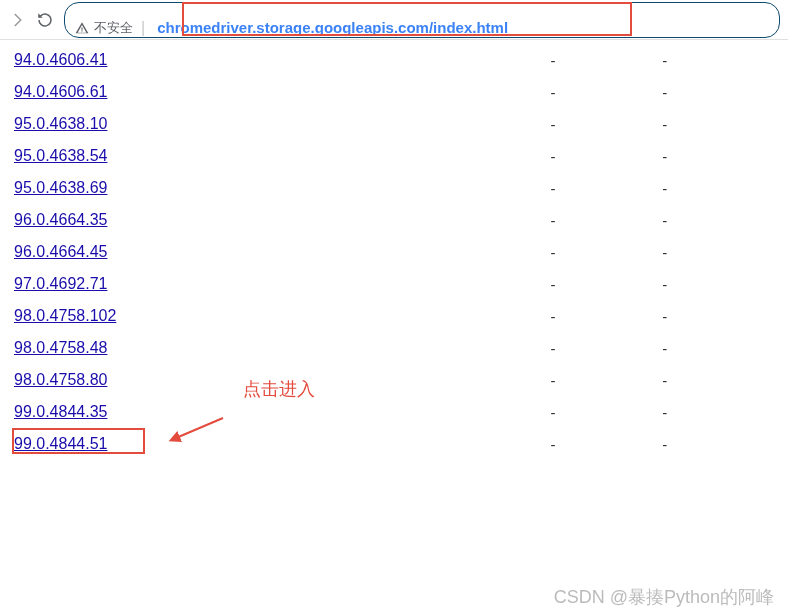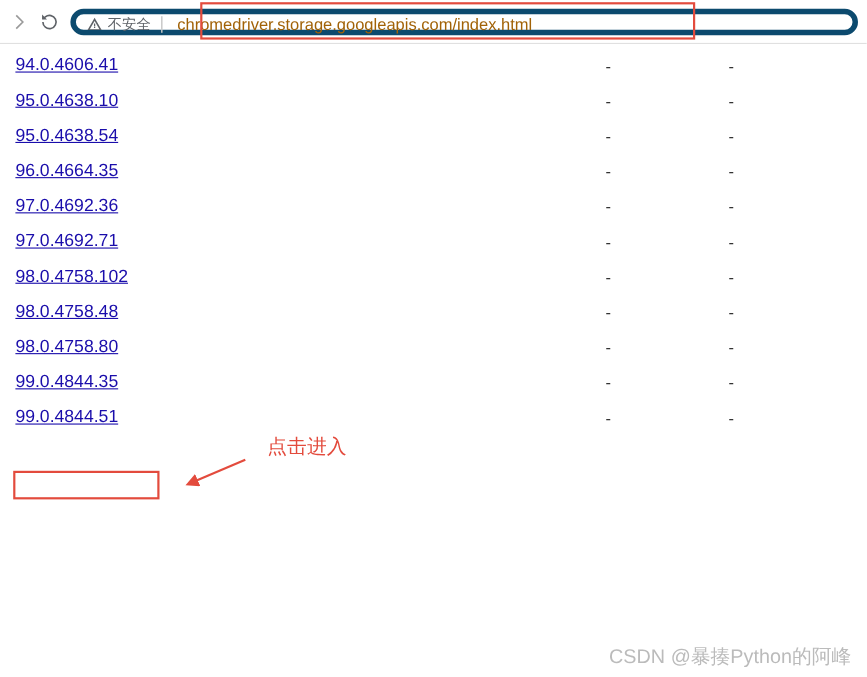--- a/index.html
+++ b/index.html
@@ -1,24 +1,24 @@
 <!DOCTYPE html>
 <html><head>
 <meta charset="utf-8">
 <style>
   * { box-sizing: border-box; margin: 0; padding: 0; }
   html, body { width: 788px; height: 615px; font-family: Arial, sans-serif; background: #fff; overflow: hidden; }
   
   .toolbar { height: 40px; border-bottom: 1px solid #e0e0e0; display: flex; align-items: center; padding: 0 8px; gap: 10px; }
   .nav-arrow { color: #6b6b6b; fill: #6b6b6b; display: flex; align-items: center; }
   .reload { color: #4a4a4a; display: flex; align-items: center; }
-  .addrbar { flex: 1; height: 24px; border: 5px solid #0c4a6e; border-radius: 15px; display: flex; align-items: flex-start; padding: 0 10px; gap: 8px; background: #fff; position: relative; }
+  .addrbar { flex: 1; height: 36px; border: 1px solid #0c4a6e; border-radius: 15px; display: flex; align-items: flex-end; padding: 0 10px; gap: 8px; background: #fff; position: relative; }
   .not-secure { color: #5f6368; font-size: 13px; display: flex; align-items: center; gap: 5px; }
   .not-secure svg { width: 14px; height: 14px; }
-  .url-text { font-size: 15px; color: #a16207; position: relative; padding: 1px 4px; }
+  .url-text { font-size: 15px; color: #3b82f6; position: relative; padding: 1px 4px; font-weight: bold; }
   .url-highlight { position: absolute; border: 2px solid #e34b3d; pointer-events: none; }
   
   .content { padding: 4px 0 0 14px; }
   table { border-collapse: collapse; width: 760px; }
   td { padding: 0; vertical-align: middle; height: 32px; }
   td.ver { width: 480px; margin-left: 30px; }
   td.dash { width: 100px; color: #333; font-size: 15px; }
   .link { color: #1a0dab; text-decoration: underline; font-size: 16px; cursor: pointer; display: inline-block; }
   .row-highlight { position: absolute; border: 2px solid #e34b3d; pointer-events: none; }
   
@@ -57,36 +57,46 @@
 
 <div class="content">
   <table>
     <tbody id="rows">
         <tr>
           <td class="ver"><a class="link">94.0.4606.41</a></td>
           <td class="dash">-</td>
           <td class="dash">-</td>
         </tr>
         <tr>
+          <td class="ver"><a class="link">94.0.4606.61</a></td>
+          <td class="dash">-</td>
+          <td class="dash">-</td>
+        </tr>
+        <tr>
           <td class="ver"><a class="link">95.0.4638.10</a></td>
           <td class="dash">-</td>
           <td class="dash">-</td>
         </tr>
         <tr>
           <td class="ver"><a class="link">95.0.4638.54</a></td>
           <td class="dash">-</td>
           <td class="dash">-</td>
         </tr>
         <tr>
+          <td class="ver"><a class="link">95.0.4638.69</a></td>
+          <td class="dash">-</td>
+          <td class="dash">-</td>
+        </tr>
+        <tr>
           <td class="ver"><a class="link">96.0.4664.35</a></td>
           <td class="dash">-</td>
           <td class="dash">-</td>
         </tr>
         <tr>
-          <td class="ver"><a class="link">97.0.4692.36</a></td>
+          <td class="ver"><a class="link">96.0.4664.45</a></td>
           <td class="dash">-</td>
           <td class="dash">-</td>
         </tr>
         <tr>
           <td class="ver"><a class="link">97.0.4692.71</a></td>
           <td class="dash">-</td>
           <td class="dash">-</td>
         </tr>
         <tr>
           <td class="ver"><a class="link">98.0.4758.102</a></td>
@@ -113,21 +123,21 @@
           <td class="dash">-</td>
           <td class="dash">-</td>
         </tr>
       </tbody>
   </table>
 </div>
 
 <div class="url-highlight" style="left:182px; top:2px; width:450px; height:34px;"></div>
 <div class="row-highlight" style="left:12px; top:428px; width:133px; height:26px;"></div>
 
-<div class="annotation" style="left:243px; top:394px;">点击进入</div>
+<div class="annotation" style="left:243px; top:377px;">点击进入</div>
 
 <div class="arrow-anno" style="left:168px; top:416px;">
   <svg width="60" height="30">
       <defs>
         <marker id="ah" markerWidth="8" markerHeight="8" refX="2" refY="3" orient="auto">
           <path d="M0,0 L6,3 L0,6 z" fill="#e34b3d"></path>
         </marker>
       </defs>
       <line x1="55" y1="2" x2="8" y2="22" stroke="#e34b3d" stroke-width="2" marker-end="url(#ah)"></line>
     </svg>

